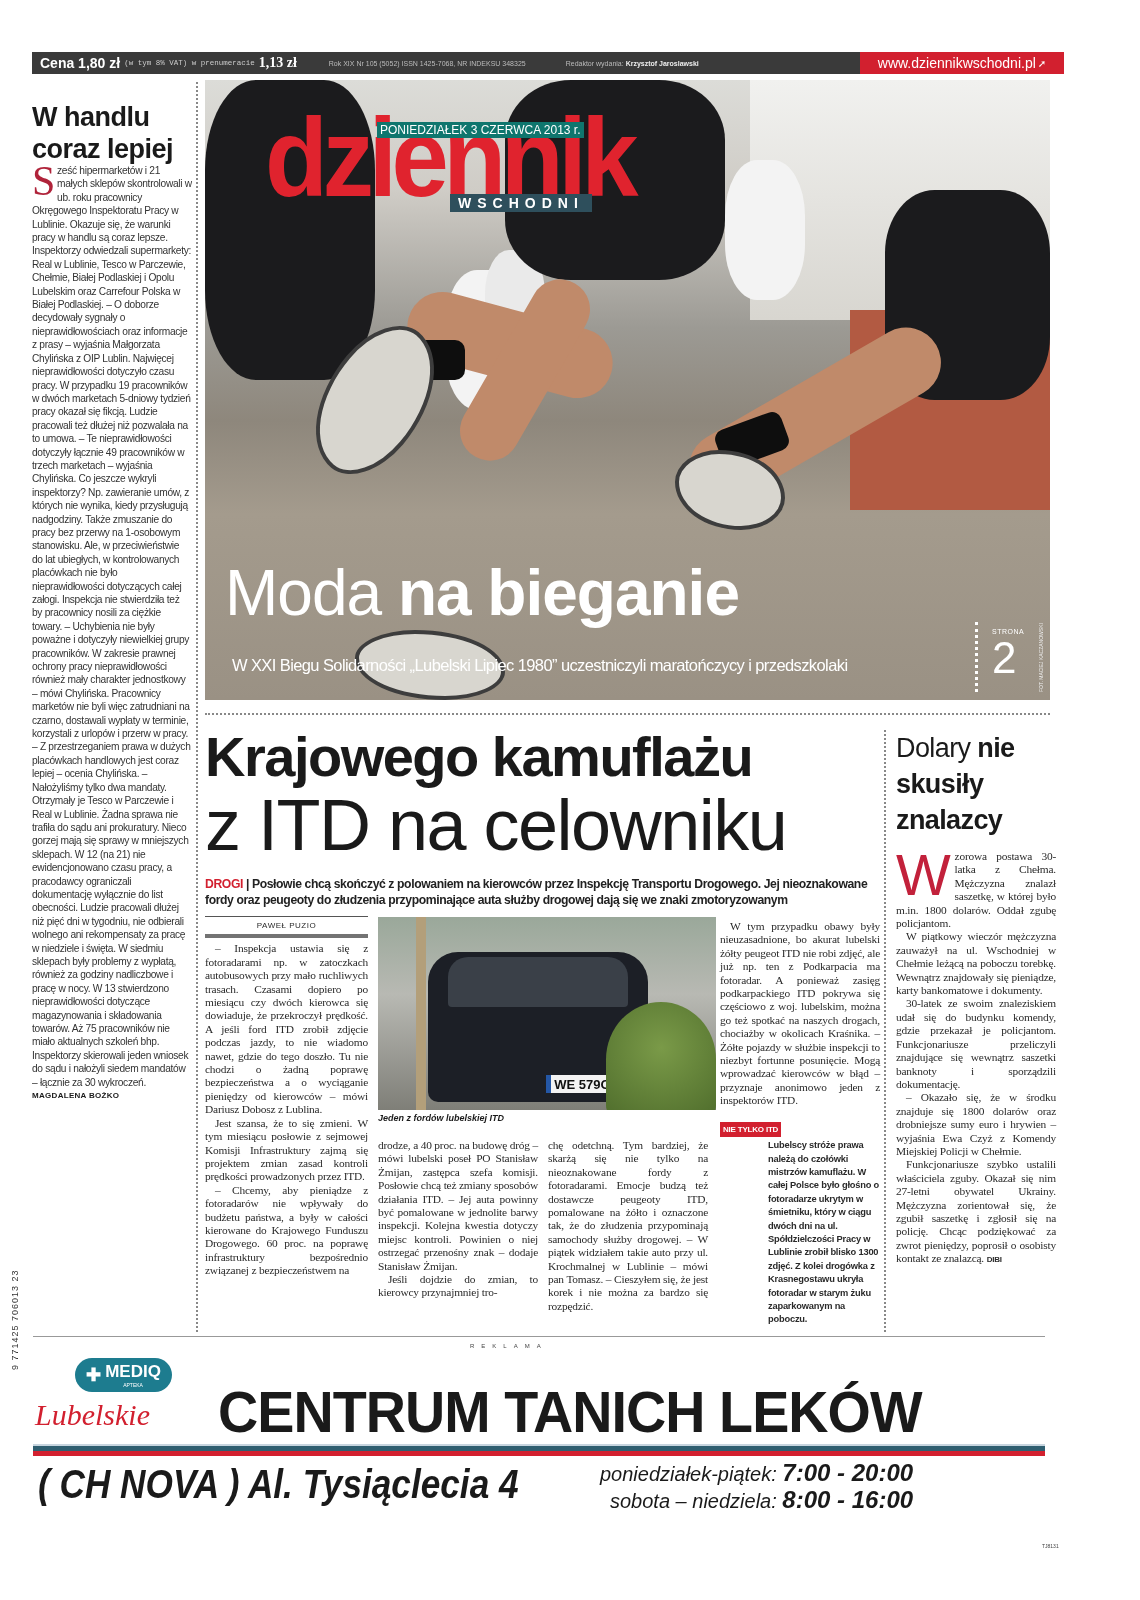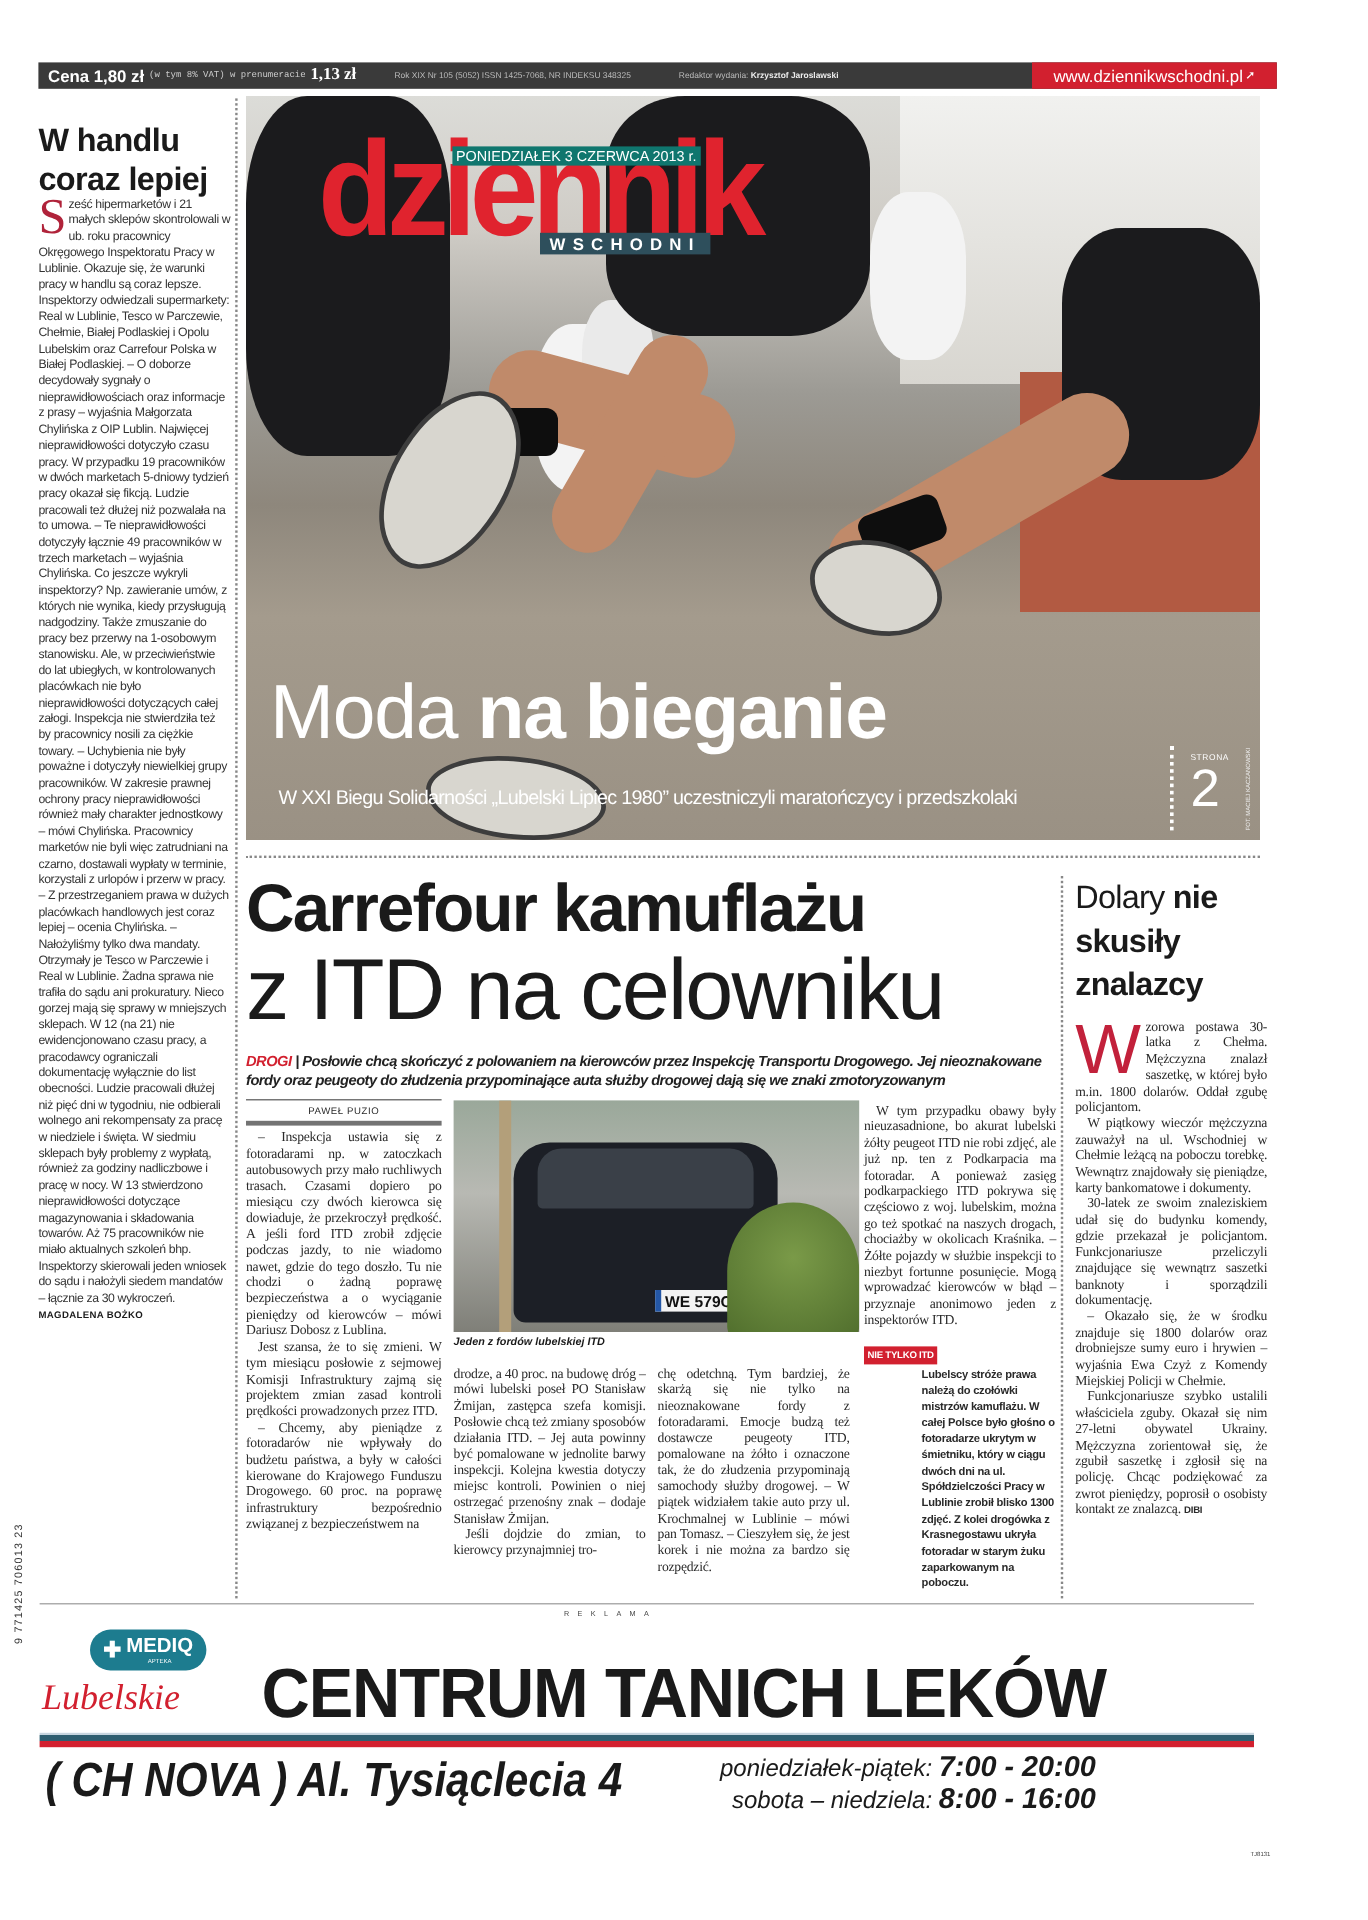--- a/index.html
+++ b/index.html
@@ -40,21 +40,21 @@
   .hero-title{position:absolute;left:225px;top:558px;color:#fff;font-size:64px;line-height:70px;letter-spacing:-1px;}
   .hero-title b{font-weight:bold;}
   .hero-sub{position:absolute;left:232px;top:656px;color:#fff;font-size:16.5px;letter-spacing:-0.6px;}
   .strona{position:absolute;left:975px;top:622px;width:60px;height:70px;border-left:3px dotted #fff;color:#fff;padding-left:14px;}
   .strona .lbl{font-size:7px;letter-spacing:0.5px;margin-top:6px;}
   .strona .num{font-size:44px;line-height:46px;}
   .photo-credit-hero{position:absolute;left:1038px;top:612px;width:8px;height:80px;font-size:5px;color:#eee;writing-mode:vertical-rl;transform:rotate(180deg);}
   
   .main-h1{position:absolute;left:205px;top:724px;font-size:56px;font-weight:bold;letter-spacing:-1.5px;line-height:66px;}
   .main-h2{position:absolute;left:205px;top:792px;font-size:72px;letter-spacing:-1.5px;line-height:66px;}
-  .lead{position:absolute;left:205px;top:876px;width:670px;font-size:12.2px;line-height:16px;letter-spacing:-0.4px;font-weight:bold;color:#222;font-style:italic;}
+  .lead{position:absolute;left:205px;top:876px;width:670px;font-size:12.2px;line-height:16px;letter-spacing:-0.4px;font-weight:bold;color:#222;}
   .lead .kicker{color:#d2202f;}
   .col{position:absolute;font-family:"Liberation Serif",serif;font-size:11.4px;line-height:13.4px;color:#2a2a2a;text-align:justify;letter-spacing:-0.2px;}
   .author{border-top:1px solid #555;border-bottom:4px solid #737373;font-family:"Liberation Sans",sans-serif;font-size:8px;text-align:center;padding:2px 0;margin-bottom:4px;letter-spacing:0.5px;}
   .car-photo{position:absolute;left:378px;top:917px;width:338px;height:193px;overflow:hidden;background:linear-gradient(180deg,#9aa89a 0%,#b8b9b3 40%,#7f7f78 100%);}
   .car-photo .body{position:absolute;left:50px;top:35px;width:220px;height:150px;background:#1c1f26;border-radius:30px 30px 10px 10px;}
   .car-photo .windshield{position:absolute;left:70px;top:40px;width:180px;height:50px;background:#3a4048;border-radius:20px 20px 4px 4px;}
   .car-photo .plate{position:absolute;left:168px;top:158px;width:78px;height:18px;background:#f3f3f3;font-size:13px;font-family:"Liberation Sans",sans-serif;font-weight:bold;color:#111;display:flex;align-items:center;justify-content:center;border-left:5px solid #2457a6;}
   .car-photo .bush{position:absolute;right:0;top:85px;width:110px;height:115px;background:radial-gradient(circle at 50% 40%,#7a9a48,#4f6d2c);border-radius:50% 50% 10% 10%;}
   .car-photo .tree{position:absolute;left:38px;top:0;width:10px;height:200px;background:#b39f7a;}
   .caption{position:absolute;left:378px;top:1113px;font-size:9px;font-weight:bold;font-style:italic;}
@@ -131,21 +131,21 @@
 </div>
 
 <div class="hero-title"><span>Moda </span><b>na bieganie</b></div>
 <div class="hero-sub">W XXI Biegu Solidarności „Lubelski Lipiec 1980” uczestniczyli maratończycy i przedszkolaki</div>
 <div class="strona">
   <div class="lbl">STRONA</div>
   <div class="num">2</div>
 </div>
 <div class="photo-credit-hero">FOT. MACIEJ KACZANOWSKI</div>
 
-<div class="main-h1">Carrefour kamuflażu</div>
+<div class="main-h1">Krajowego kamuflażu</div>
 <div class="main-h2">z ITD na celowniku</div>
 <div class="lead"><span class="kicker">DROGI</span> | <span>Posłowie chcą skończyć z polowaniem na kierowców przez Inspekcję Transportu Drogowego. Jej nieoznakowane fordy oraz peugeoty do złudzenia przypominające auta służby drogowej dają się we znaki zmotoryzowanym</span></div>
 
 <div class="col" style="left:205px;top:916px;width:163px;">
   <div class="author">PAWEŁ PUZIO</div>
   <p style="text-indent:10px;">– Inspekcja ustawia się z fotoradarami np. w zatoczkach autobusowych przy mało ruchliwych trasach. Czasami dopiero po miesiącu czy dwóch kierowca się dowiaduje, że przekroczył prędkość. A jeśli ford ITD zrobił zdjęcie podczas jazdy, to nie wiadomo nawet, gdzie do tego doszło. Tu nie chodzi o żadną poprawę bezpieczeństwa a o wyciąganie pieniędzy od kierowców – mówi Dariusz Dobosz z Lublina.</p>
   <p style="text-indent:10px;">Jest szansa, że to się zmieni. W tym miesiącu posłowie z sejmowej Komisji Infrastruktury zajmą się projektem zmian zasad kontroli prędkości prowadzonych przez ITD.</p>
   <p style="text-indent:10px;">– Chcemy, aby pieniądze z fotoradarów nie wpływały do budżetu państwa, a były w całości kierowane do Krajowego Funduszu Drogowego. 60 proc. na poprawę infrastruktury bezpośrednio związanej z bezpieczeństwem na</p>
 </div>
 

